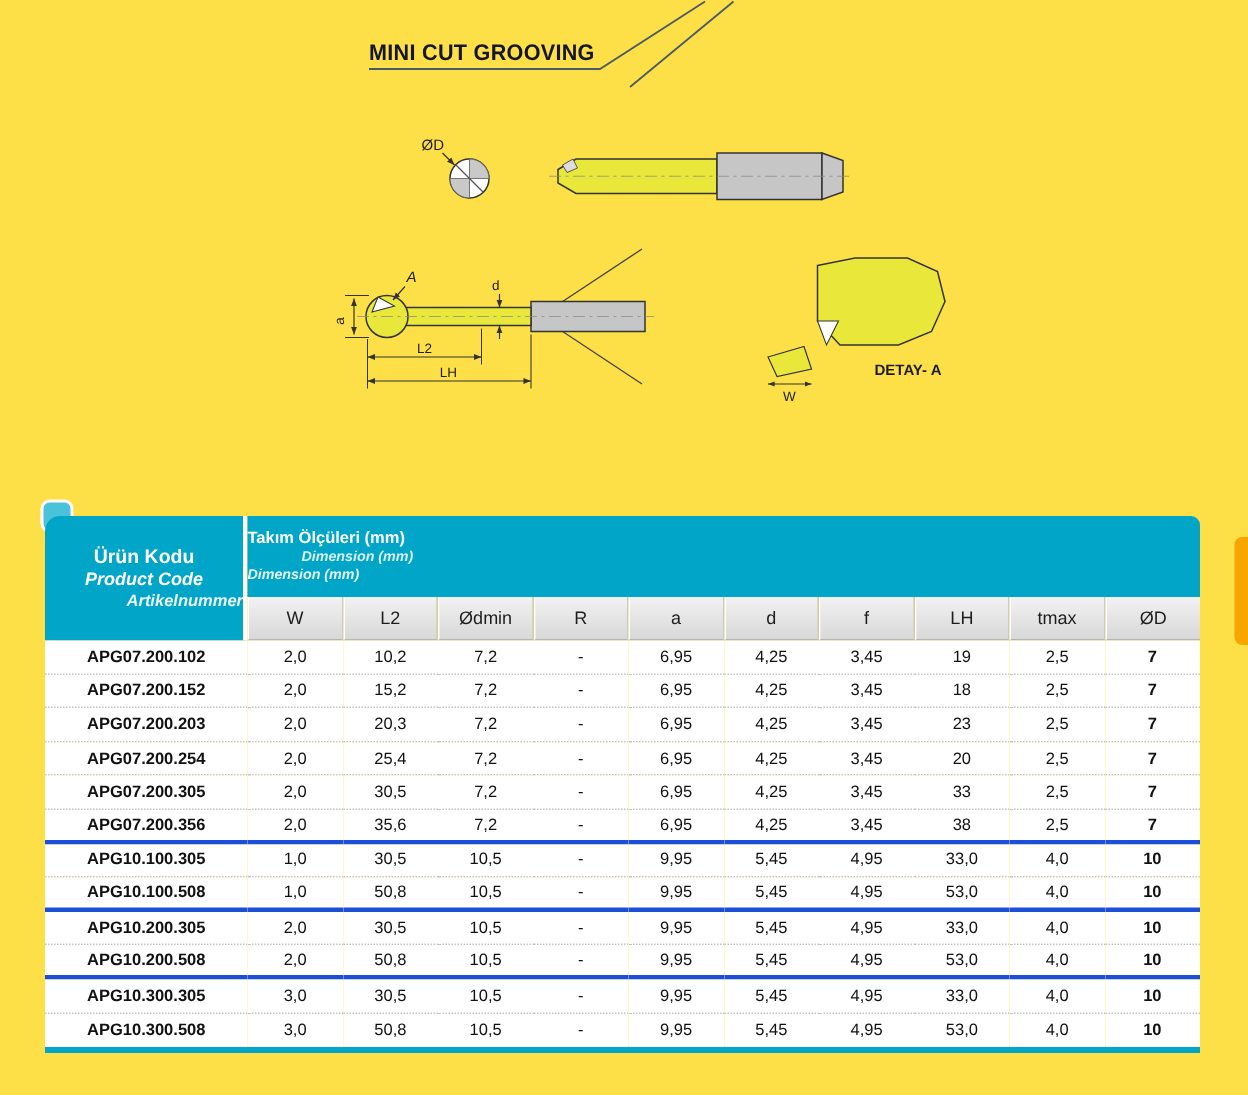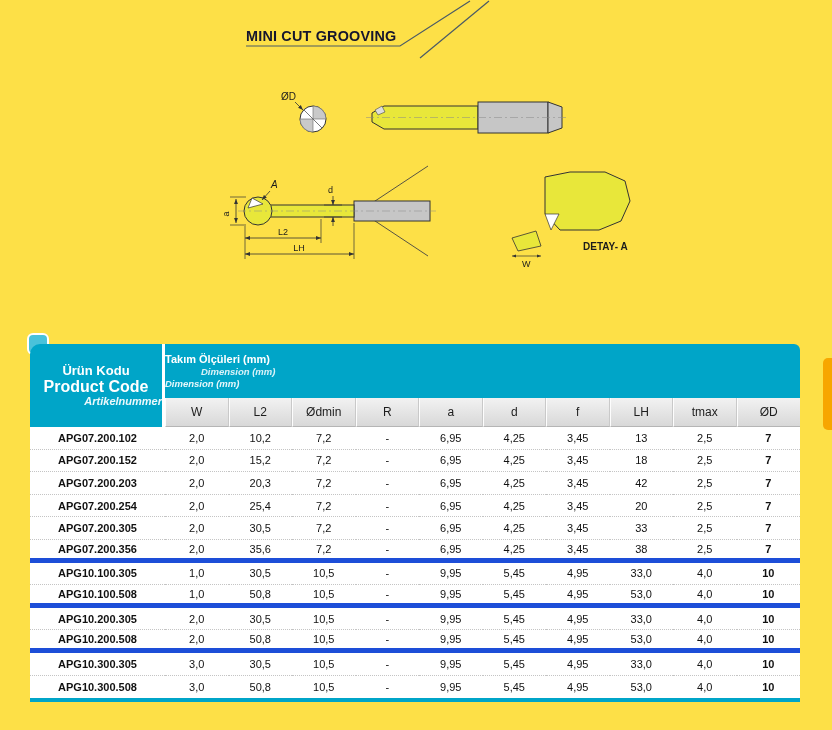--- a/index.html
+++ b/index.html
@@ -35,21 +35,21 @@
   }
   .catalog th, .catalog td { padding:0; }
 
   .th-code {
     background:#00a5c8; color:#fff; height:83px;
     border-right:3px solid #ffffff;
     border-top-left-radius:10px;
     vertical-align:middle; text-align:center;
   }
   .th-code .l1 { font-size:13px; font-weight:bold; line-height:16px; }
-  .th-code .l2 { font-size:16px; font-weight:bold; line-height:15px; }
+  .th-code .l2 { font-size:12px; font-weight:bold; font-style:italic; line-height:15px; }
   .th-code .l3 { font-size:11px; font-style:italic; line-height:14px; color:#eaf8fb;text-align:right; }
 
   .th-dims {
     background:#00a5c8; color:#fff; height:54px;
     border-top-right-radius:6px;
     vertical-align:middle; text-align:left;
   }
   .th-dims .l1 { font-size:11px; font-weight:bold; line-height:14px; }
   .th-dims .l2 { font-size:9.5px; font-style:italic; line-height:12px; color:#d8f2f8;padding-left:36px; }
   .th-dims .l3 { font-size:9.5px; font-style:italic; font-weight:bold; line-height:12px; color:#e6f7fb; }
@@ -62,21 +62,21 @@
   }
   tr.cols-row th:last-child { border-right:none; }
 
   tbody td {
     height:22.6px; text-align:center; vertical-align:middle;
     font-size:11px; color:#111; background:#fff;
     border-bottom:1px dotted #c4c4c4;
   }
   tbody td.code { font-weight:bold; }
   tbody td.bold { font-weight:bold; }
-  tbody tr.group-end td { border-bottom:5px solid #1d4ed8; }
+  tbody tr.group-end td { border-bottom:3px solid #1d4ed8; }
   tbody tr:last-child td { border-bottom:none; }
 
   .side-tab {
     position:absolute; right:0; top:358px; width:9px; height:72px;
     background:#f7a600; border-radius:5px 0 0 5px;
   }
 </style>
 </head>
 <body>
 
@@ -196,21 +196,21 @@
     <tbody id="tbody">
         <tr>
           <td class="code">APG07.200.102</td>
           <td>2,0</td>
           <td>10,2</td>
           <td>7,2</td>
           <td>-</td>
           <td>6,95</td>
           <td>4,25</td>
           <td>3,45</td>
-          <td>13</td>
+          <td>19</td>
           <td>2,5</td>
           <td class="bold">7</td>
         </tr>
         <tr>
           <td class="code">APG07.200.152</td>
           <td>2,0</td>
           <td>15,2</td>
           <td>7,2</td>
           <td>-</td>
           <td>6,95</td>
@@ -222,21 +222,21 @@
         </tr>
         <tr>
           <td class="code">APG07.200.203</td>
           <td>2,0</td>
           <td>20,3</td>
           <td>7,2</td>
           <td>-</td>
           <td>6,95</td>
           <td>4,25</td>
           <td>3,45</td>
-          <td>42</td>
+          <td>23</td>
           <td>2,5</td>
           <td class="bold">7</td>
         </tr>
         <tr>
           <td class="code">APG07.200.254</td>
           <td>2,0</td>
           <td>25,4</td>
           <td>7,2</td>
           <td>-</td>
           <td>6,95</td>

